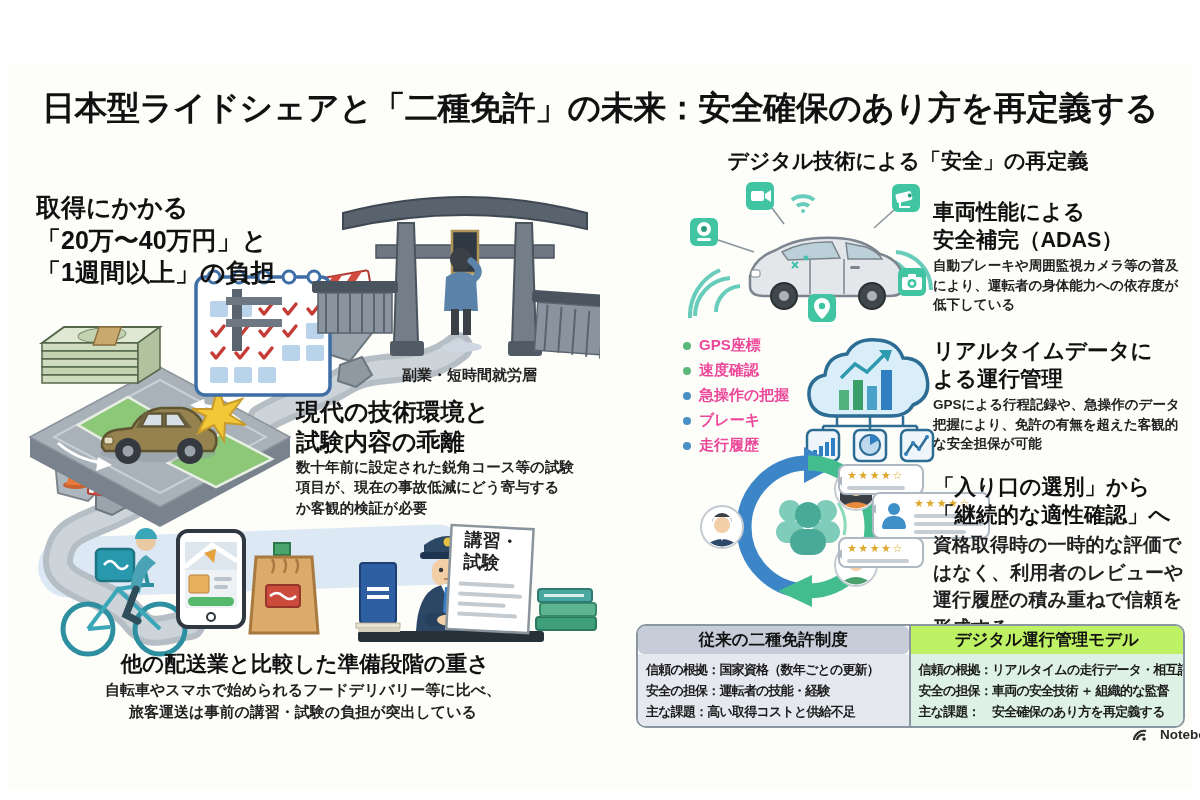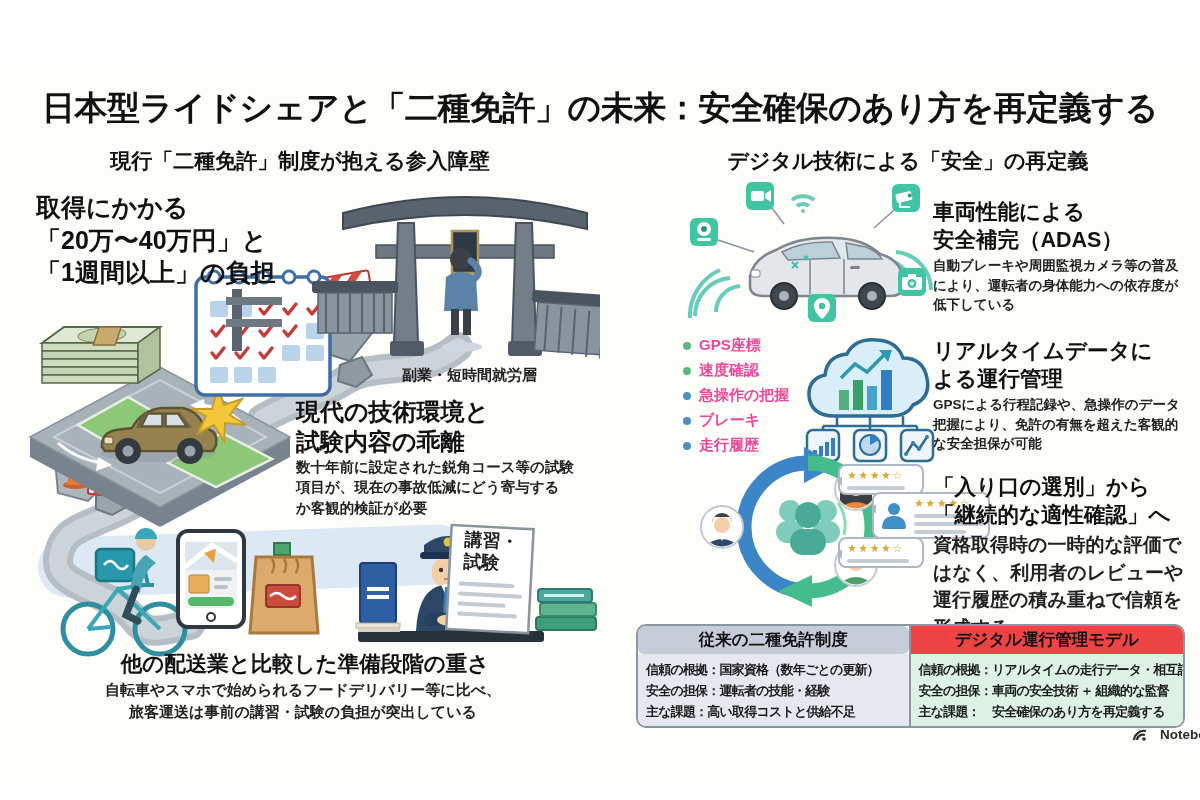--- a/index.html
+++ b/index.html
@@ -49,21 +49,21 @@
   .bperson .bp-head { position:absolute; left:7px; top:0; width:12px; height:12px; border-radius:50%; background:#3f8fc9; }
   .bperson .bp-body { position:absolute; left:1px; top:13px; width:24px; height:13px; border-radius:12px 12px 3px 3px; background:#3f8fc9; }
 
   
   .cmp-title { left:660px; top:597px; width:500px; text-align:center; font-size:19.5px; font-weight:800; color:#111; }
   .cmp-table { left:636px; top:624px; width:549px; height:104px; display:flex; border:2px solid #8a97a0; border-radius:10px; overflow:hidden; background:#fff; }
   .cmp-col { width:50%; display:flex; flex-direction:column; }
   .cmp-col.legacy { border-right:2px solid #8a97a0; }
   .cmp-head { height:29px; display:flex; align-items:center; justify-content:center; font-size:16.5px; font-weight:800; color:#111; }
   .legacy .cmp-head { background:#c6ccd8;border-radius:6px; }
-  .digital .cmp-head { background:#ef4444;font-family:Liberation Serif, serif; }
+  .digital .cmp-head { background:#bef264;font-family:Liberation Serif, serif; }
   .cmp-body { flex:1; padding:5px 8px 4px 8px; }
   .legacy .cmp-body { background:#e6e8ef; }
   .digital .cmp-body { background:#ddf2e5; }
   .cmp-row { font-size:13px; font-weight:700; color:#1c1c1c; line-height:21px; letter-spacing:-0.8px; white-space:nowrap; }
 
   .watermark { left:1132px; top:727px; display:flex; align-items:center; gap:12px; }
   .wm-text { font-size:13.5px; font-weight:700; color:#2b2b2b; }
 </style>
 </head>
 <body>
@@ -460,21 +460,20 @@
       <span class="bline" style="display:block;width:70px;"></span>
       <span class="bline" style="display:block;width:52px;"></span>
     </span>
   </div>
   <div class="abs bubble" style="left:838px;top:537px;width:86px;">
     <span class="stars">★★★★☆</span>
     <div class="bline" style="width:62px;"></div>
   </div>
 
   <h1 class="abs main-title">日本型ライドシェアと「二種免許」の未来：安全確保のあり方を再定義する</h1>
-  <h2 class="abs col-heading lft">現行「二種免許」制度が抱える参入障壁</h2>
   <h2 class="abs col-heading rgt">デジタル技術による「安全」の再定義</h2>
 
   <div class="abs cost-title ml">取得にかかる
 「20万〜40万円」と
 「1週間以上」の負担</div>
   <div class="abs gate-label">副業・短時間就労層</div>
   <div class="abs gap-title ml">現代の技術環境と
 試験内容の乖離</div>
   <div class="abs gap-body">数十年前に設定された鋭角コース等の試験項目が、現在の事故低減にどう寄与するか客観的検証が必要</div>
   <div class="abs exam-doc ml">講習・

